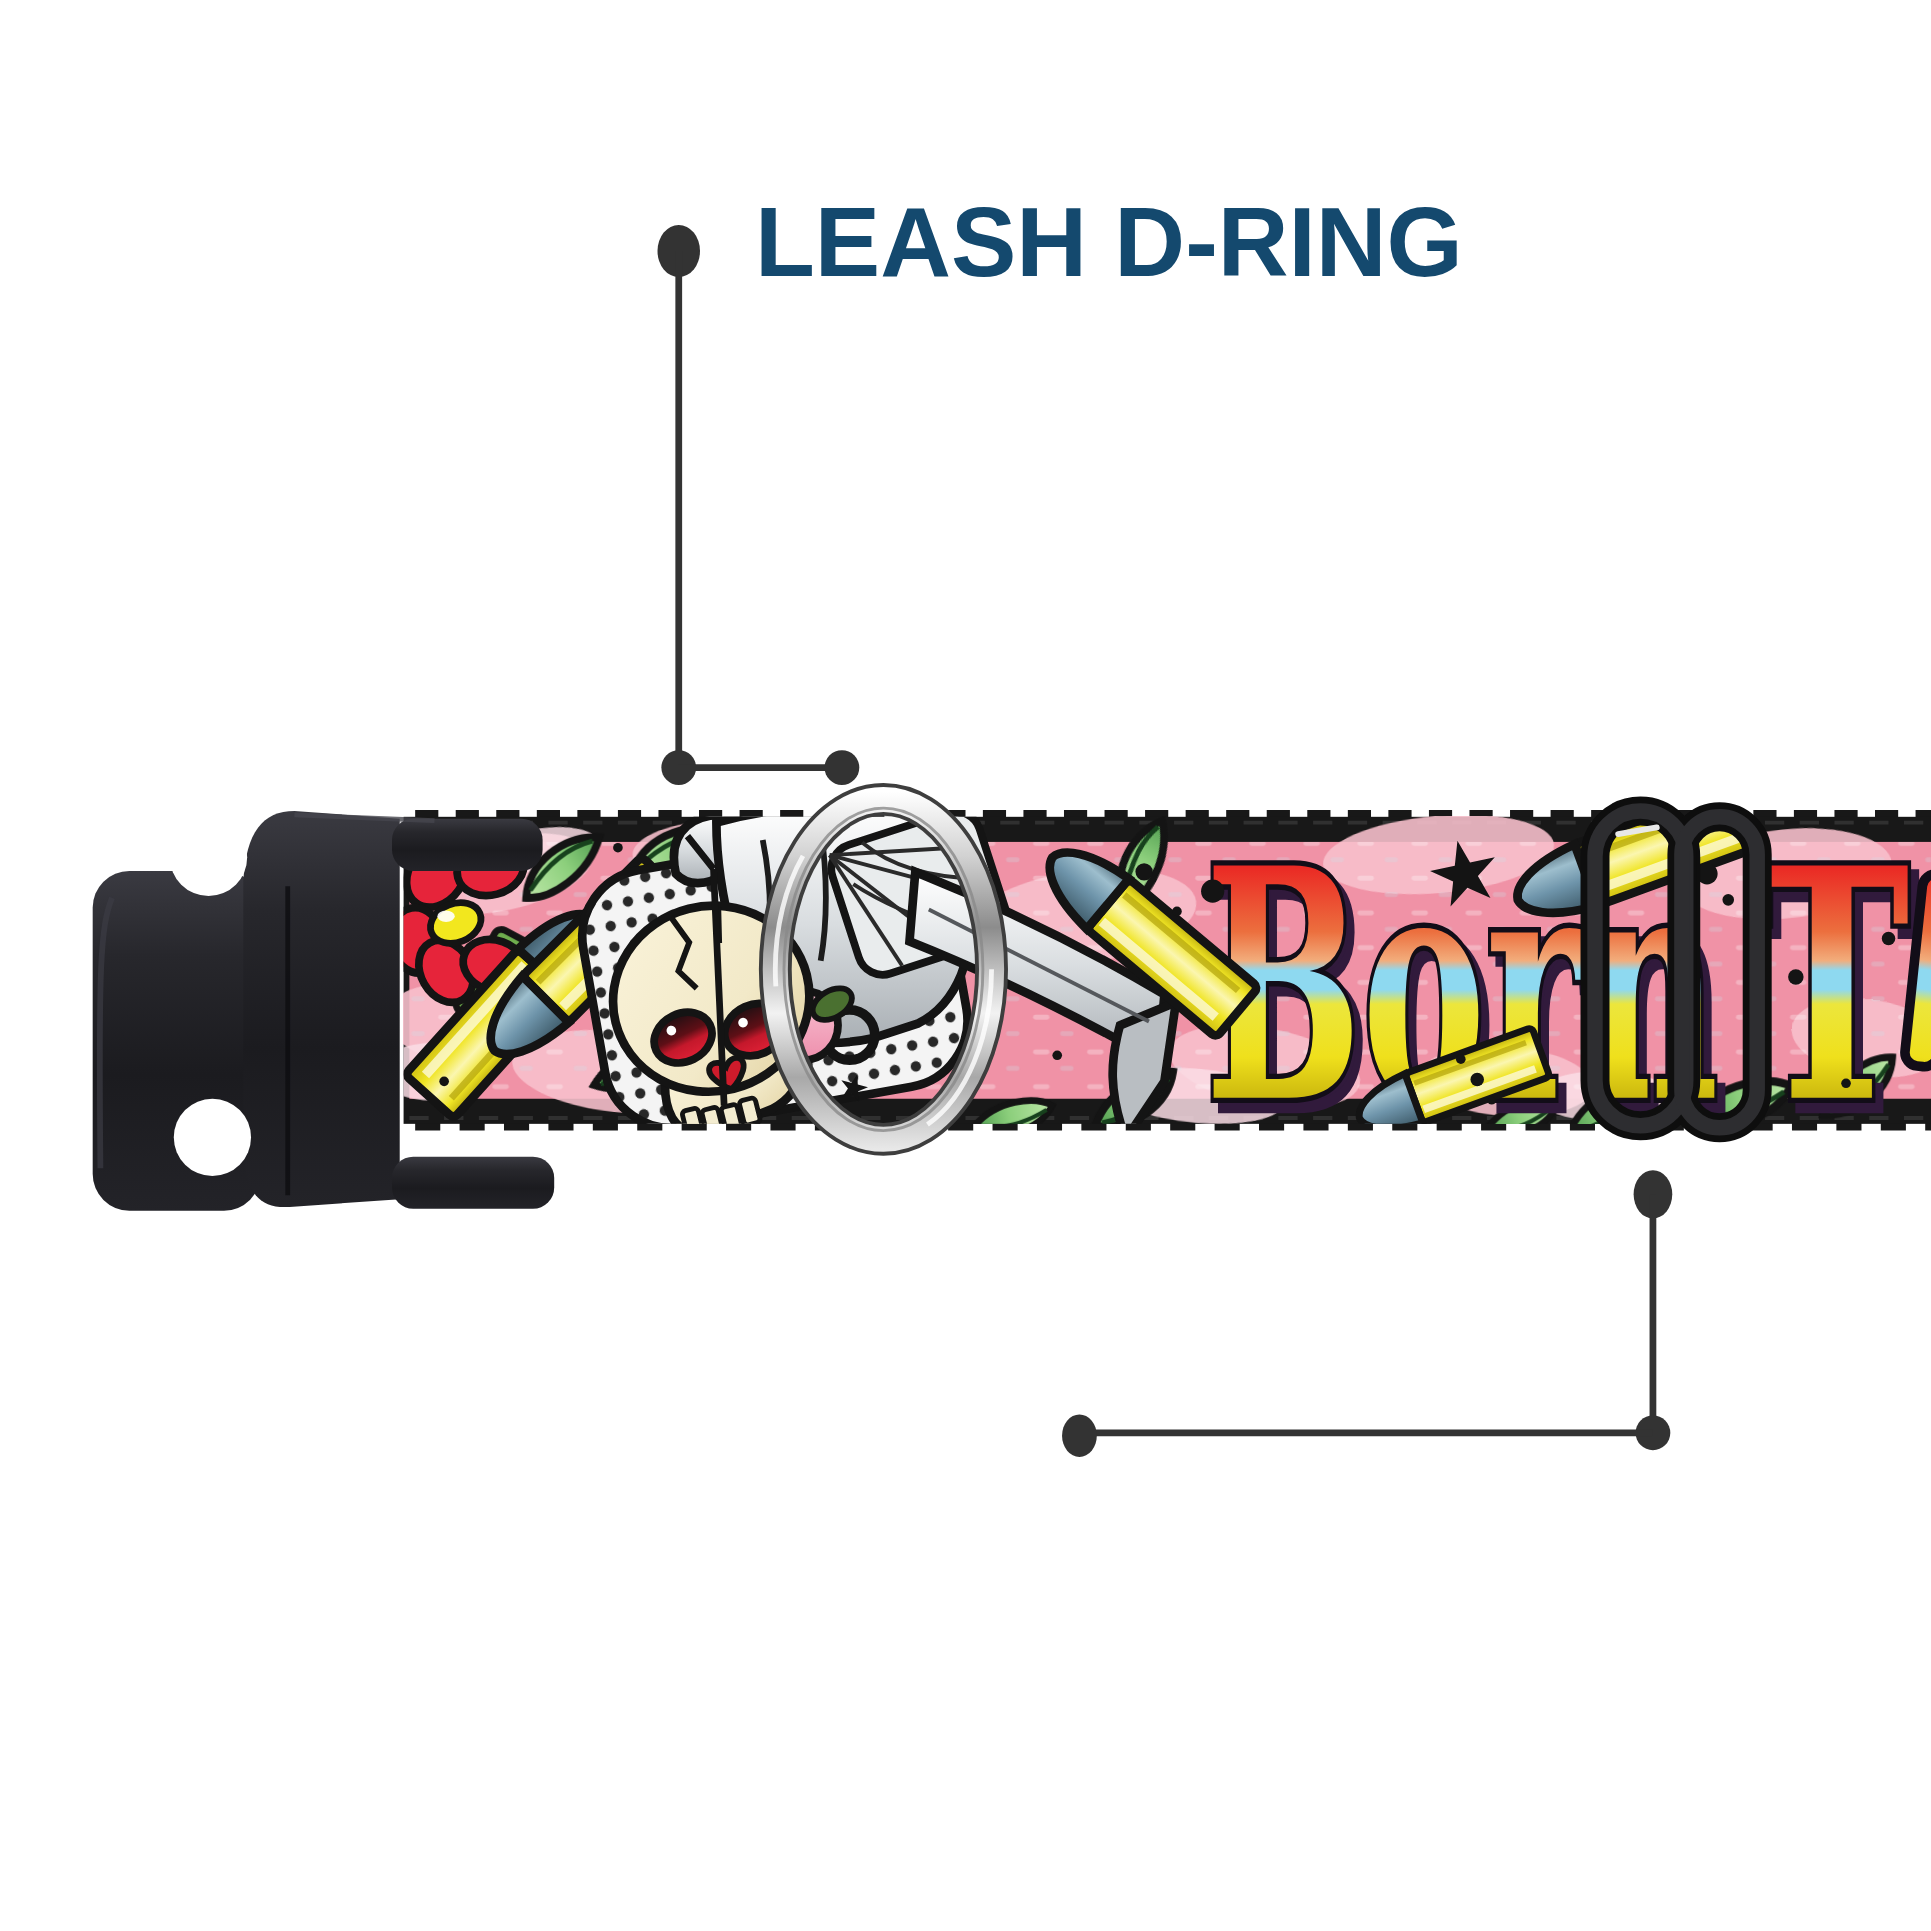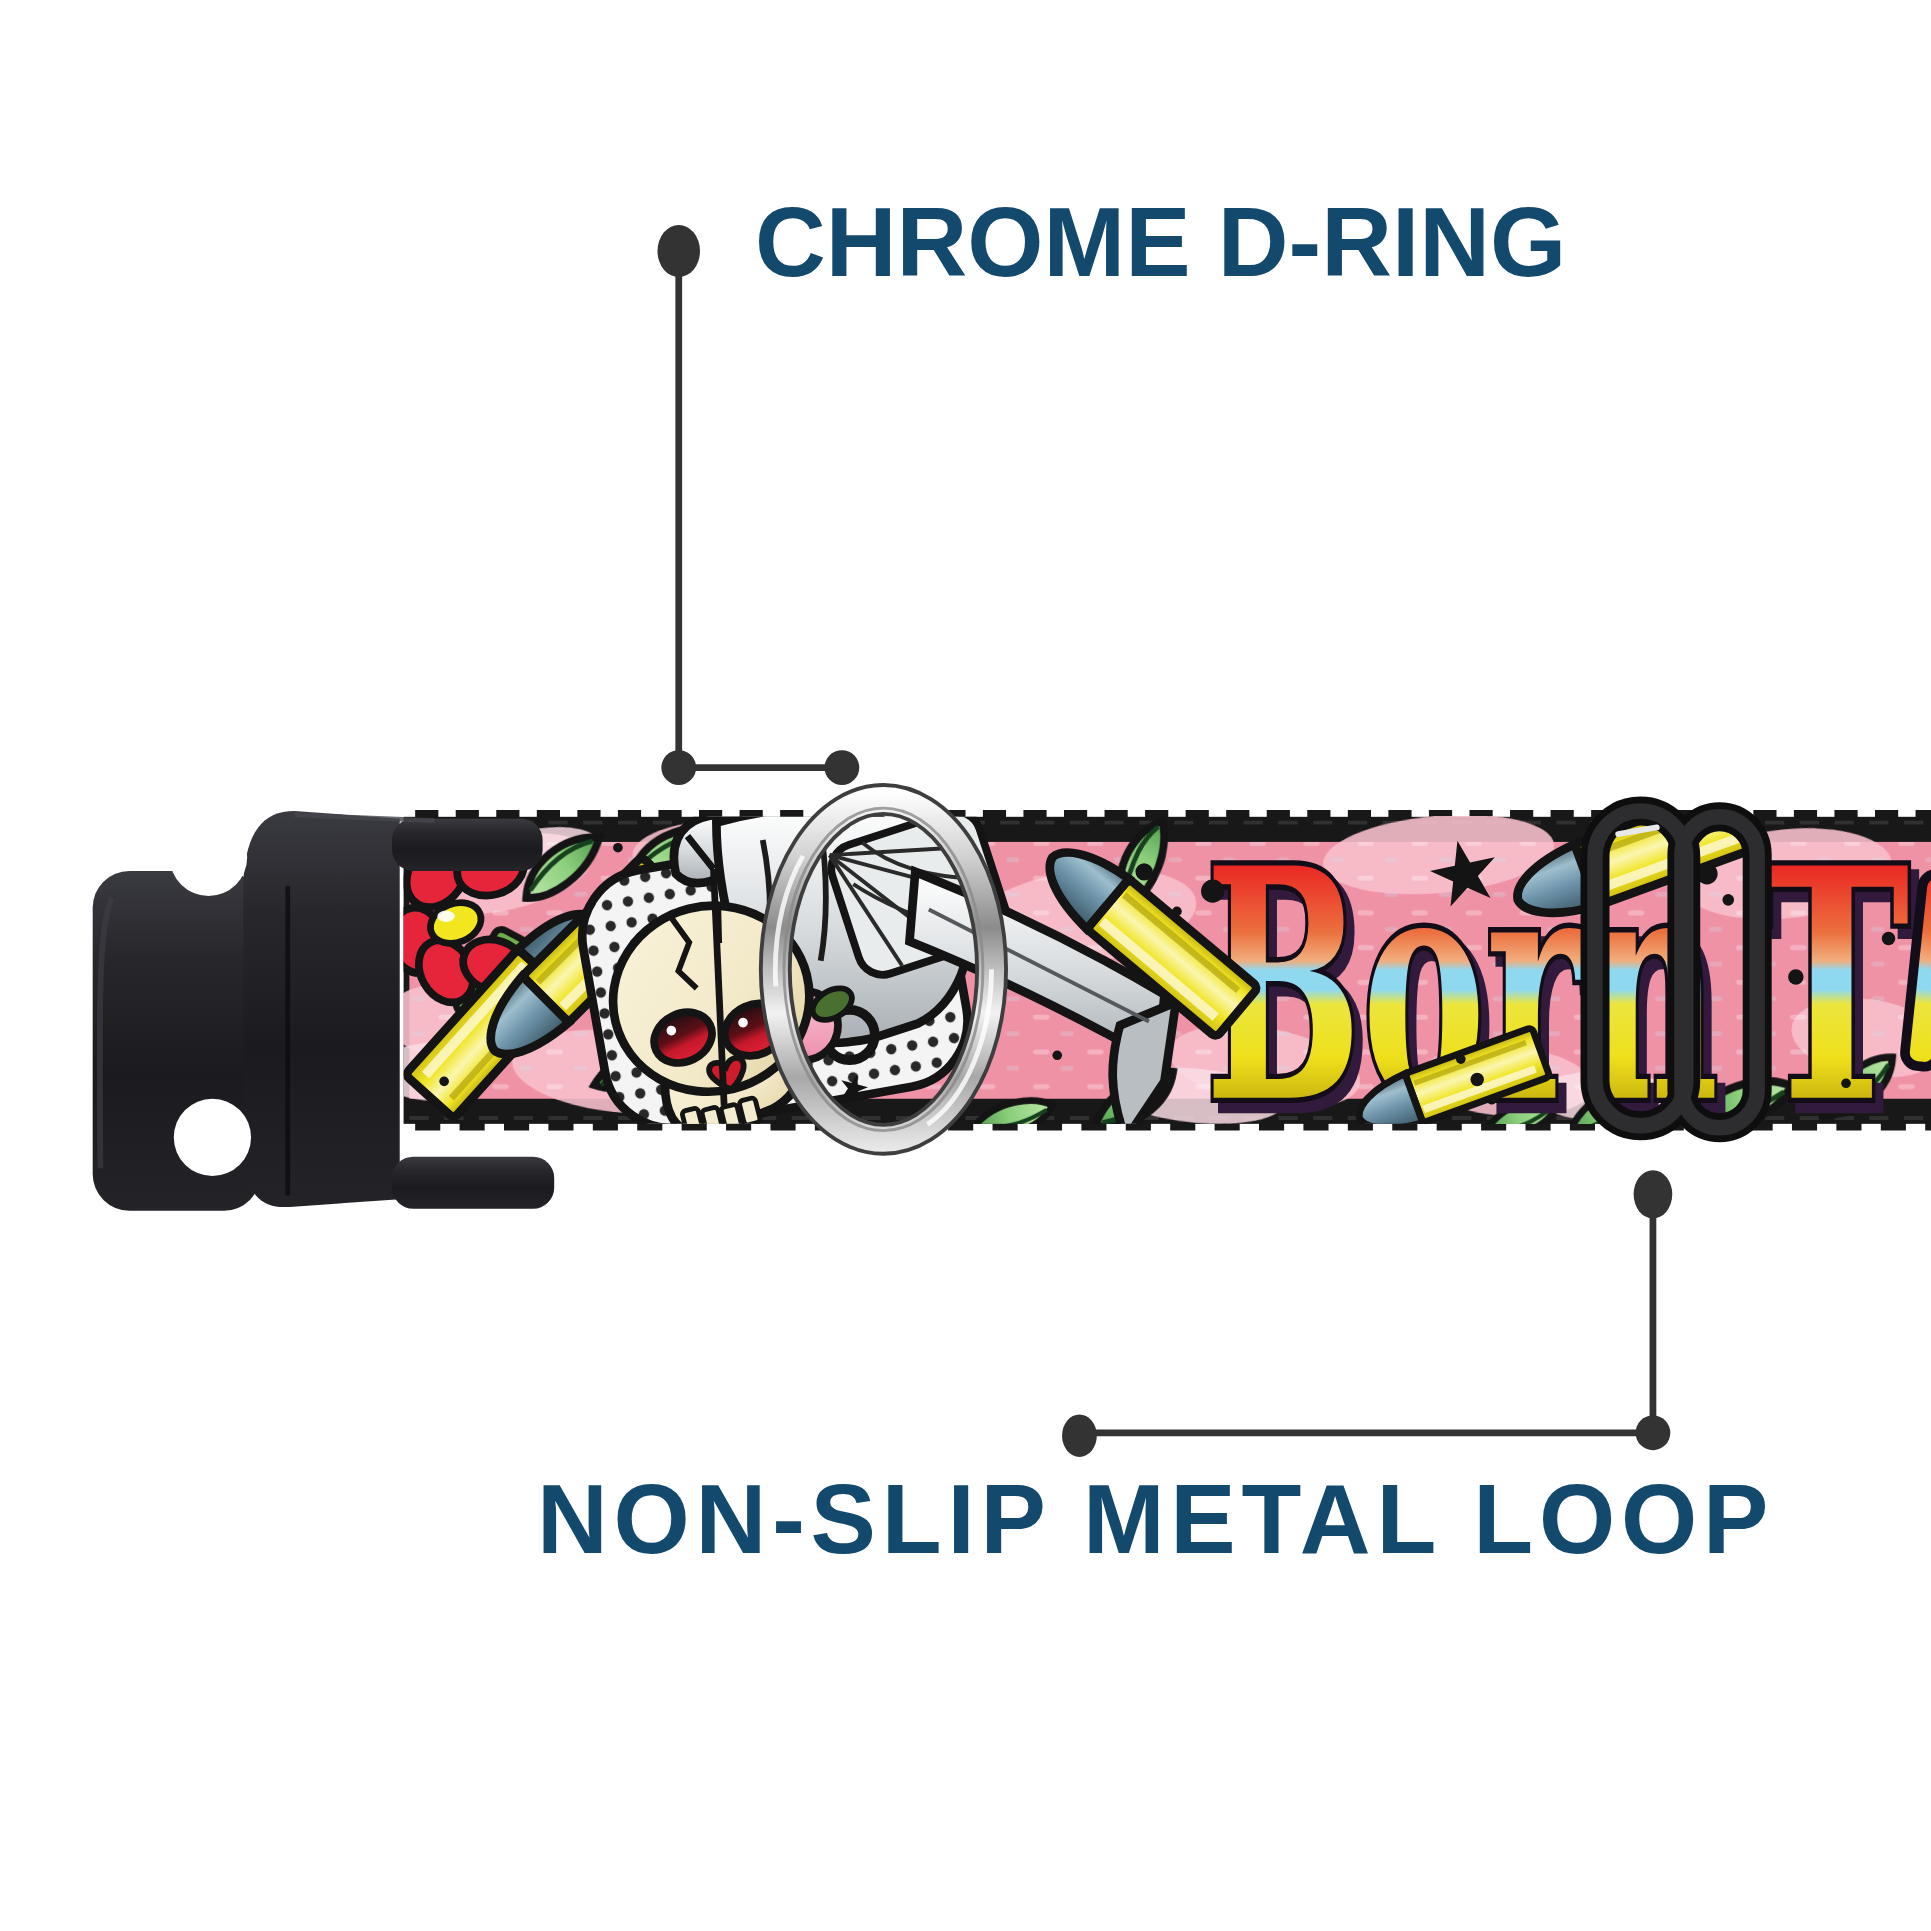--- a/index.html
+++ b/index.html
@@ -310,17 +310,16 @@
     <circle cx="216" cy="888" r="40" fill="#ffffff"></circle>
     <circle cx="220" cy="1178" r="40" fill="#ffffff"></circle>
     <rect x="406" y="848" width="156" height="54" rx="22" fill="url(#buckleG)"></rect>
     <rect x="406" y="1198" width="168" height="54" rx="22" fill="url(#buckleG)"></rect>
     <line x1="298" y1="918" x2="298" y2="1238" stroke="#0d0d10" stroke-width="5" opacity="0.8"></line>
     <path d="M116,930 C104,960 102,1000 104,1210" fill="none" stroke="#3c3c44" stroke-width="6" opacity="0.7"></path>
     <line x1="305" y1="844" x2="450" y2="850" stroke="#46464e" stroke-width="5" opacity="0.8"></line>
   </g>
 </svg>
 
-<div id="top-title" class="callout-label callout-title">CHROME D-RING</div>
-<div id="bottom-title" class="callout-label callout-title wide">NON-SLIP METAL LOOP</div>
+<div id="top-title" class="callout-label callout-title">LEASH D-RING</div>
 
 </div>
 
 
 </body></html>

